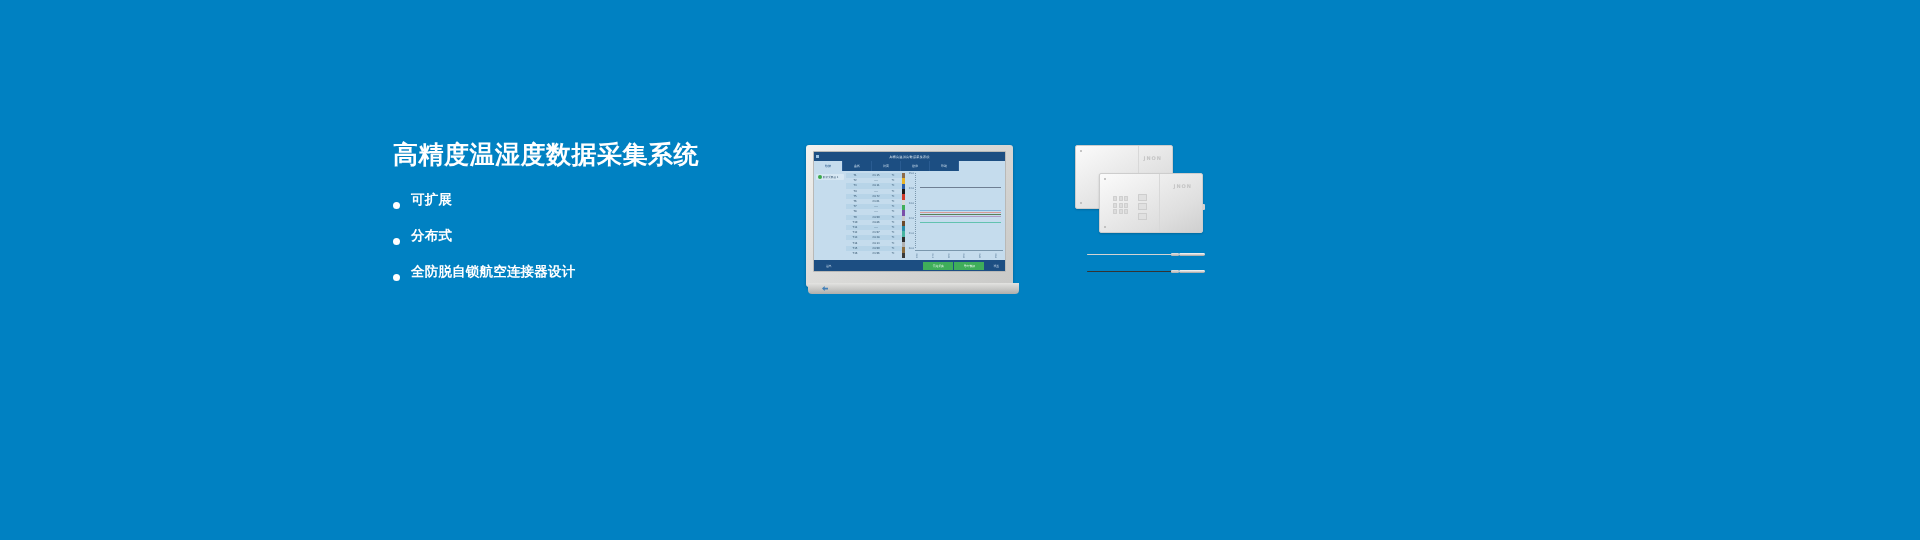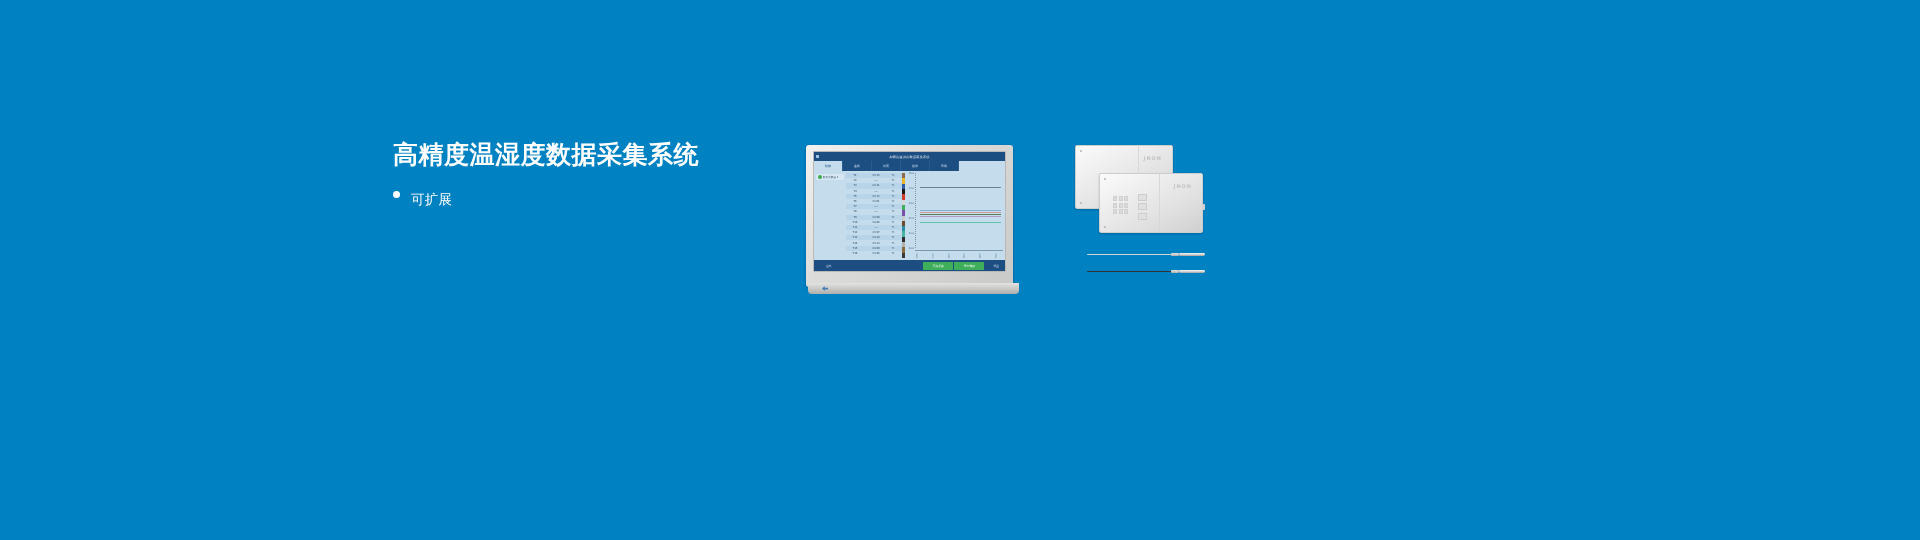--- a/index.html
+++ b/index.html
@@ -48,23 +48,24 @@
     white-space: nowrap;
     letter-spacing: 0.2px;
   }
   .features {
     list-style: none;
     margin: 0;
     padding: 0;
   }
   .feature {
     display: flex;
-    align-items: flex-start;
+    align-items: flex-end;
     margin-bottom: 18px;
     white-space: nowrap;
+    font-weight: bold;
   }
   .bullet-dot {
     width: 7px;
     height: 7px;
     border-radius: 50%;
     background: #ffffff;
     margin-right: 11px;
     flex: 0 0 auto;
   }
   .feature-label {
@@ -419,20 +420,28 @@
 <body>
 
 <div class="banner">
 
   <div class="copy">
     <h1 class="headline">高精度温湿度数据采集系统</h1>
     <ul class="features">
       <li class="feature">
         <span class="bullet-dot"></span>
         <span class="feature-label">可扩展</span>
+      </li>
+      <li class="feature">
+        <span class="bullet-dot"></span>
+        <span class="feature-label">分布式</span>
+      </li>
+      <li class="feature">
+        <span class="bullet-dot"></span>
+        <span class="feature-label">全防脱自锁航空连接器设计</span>
       </li>
     </ul>
   </div>
 
   <div class="monitor">
     <div class="monitor-bezel">
       <div class="monitor-bezel-inner"></div>
 
       <div class="screen">
 

